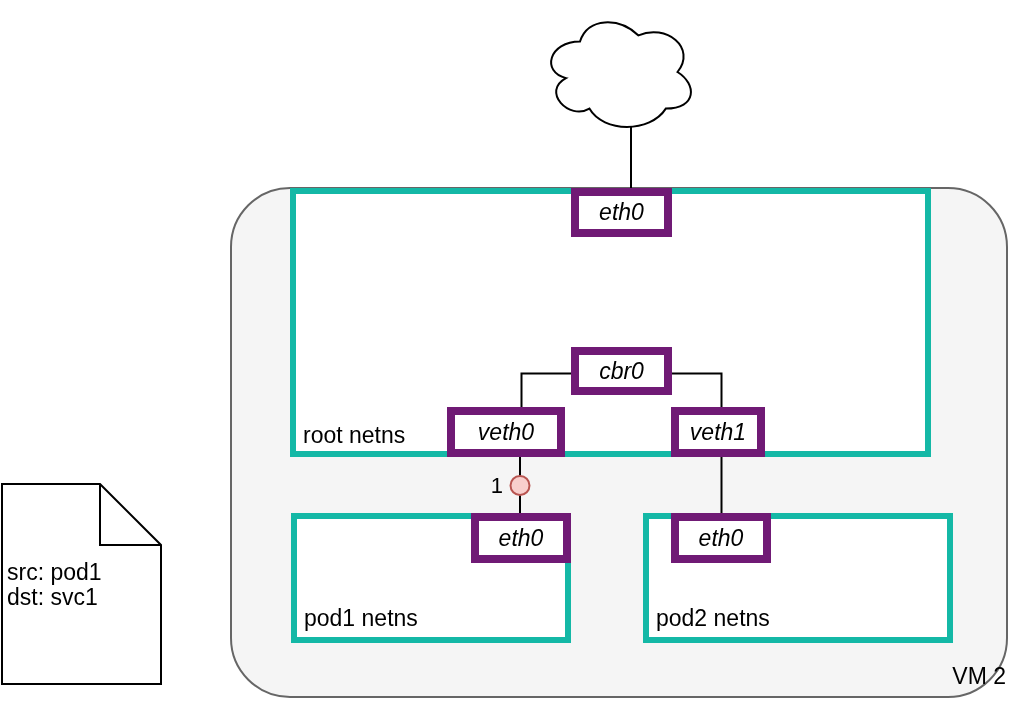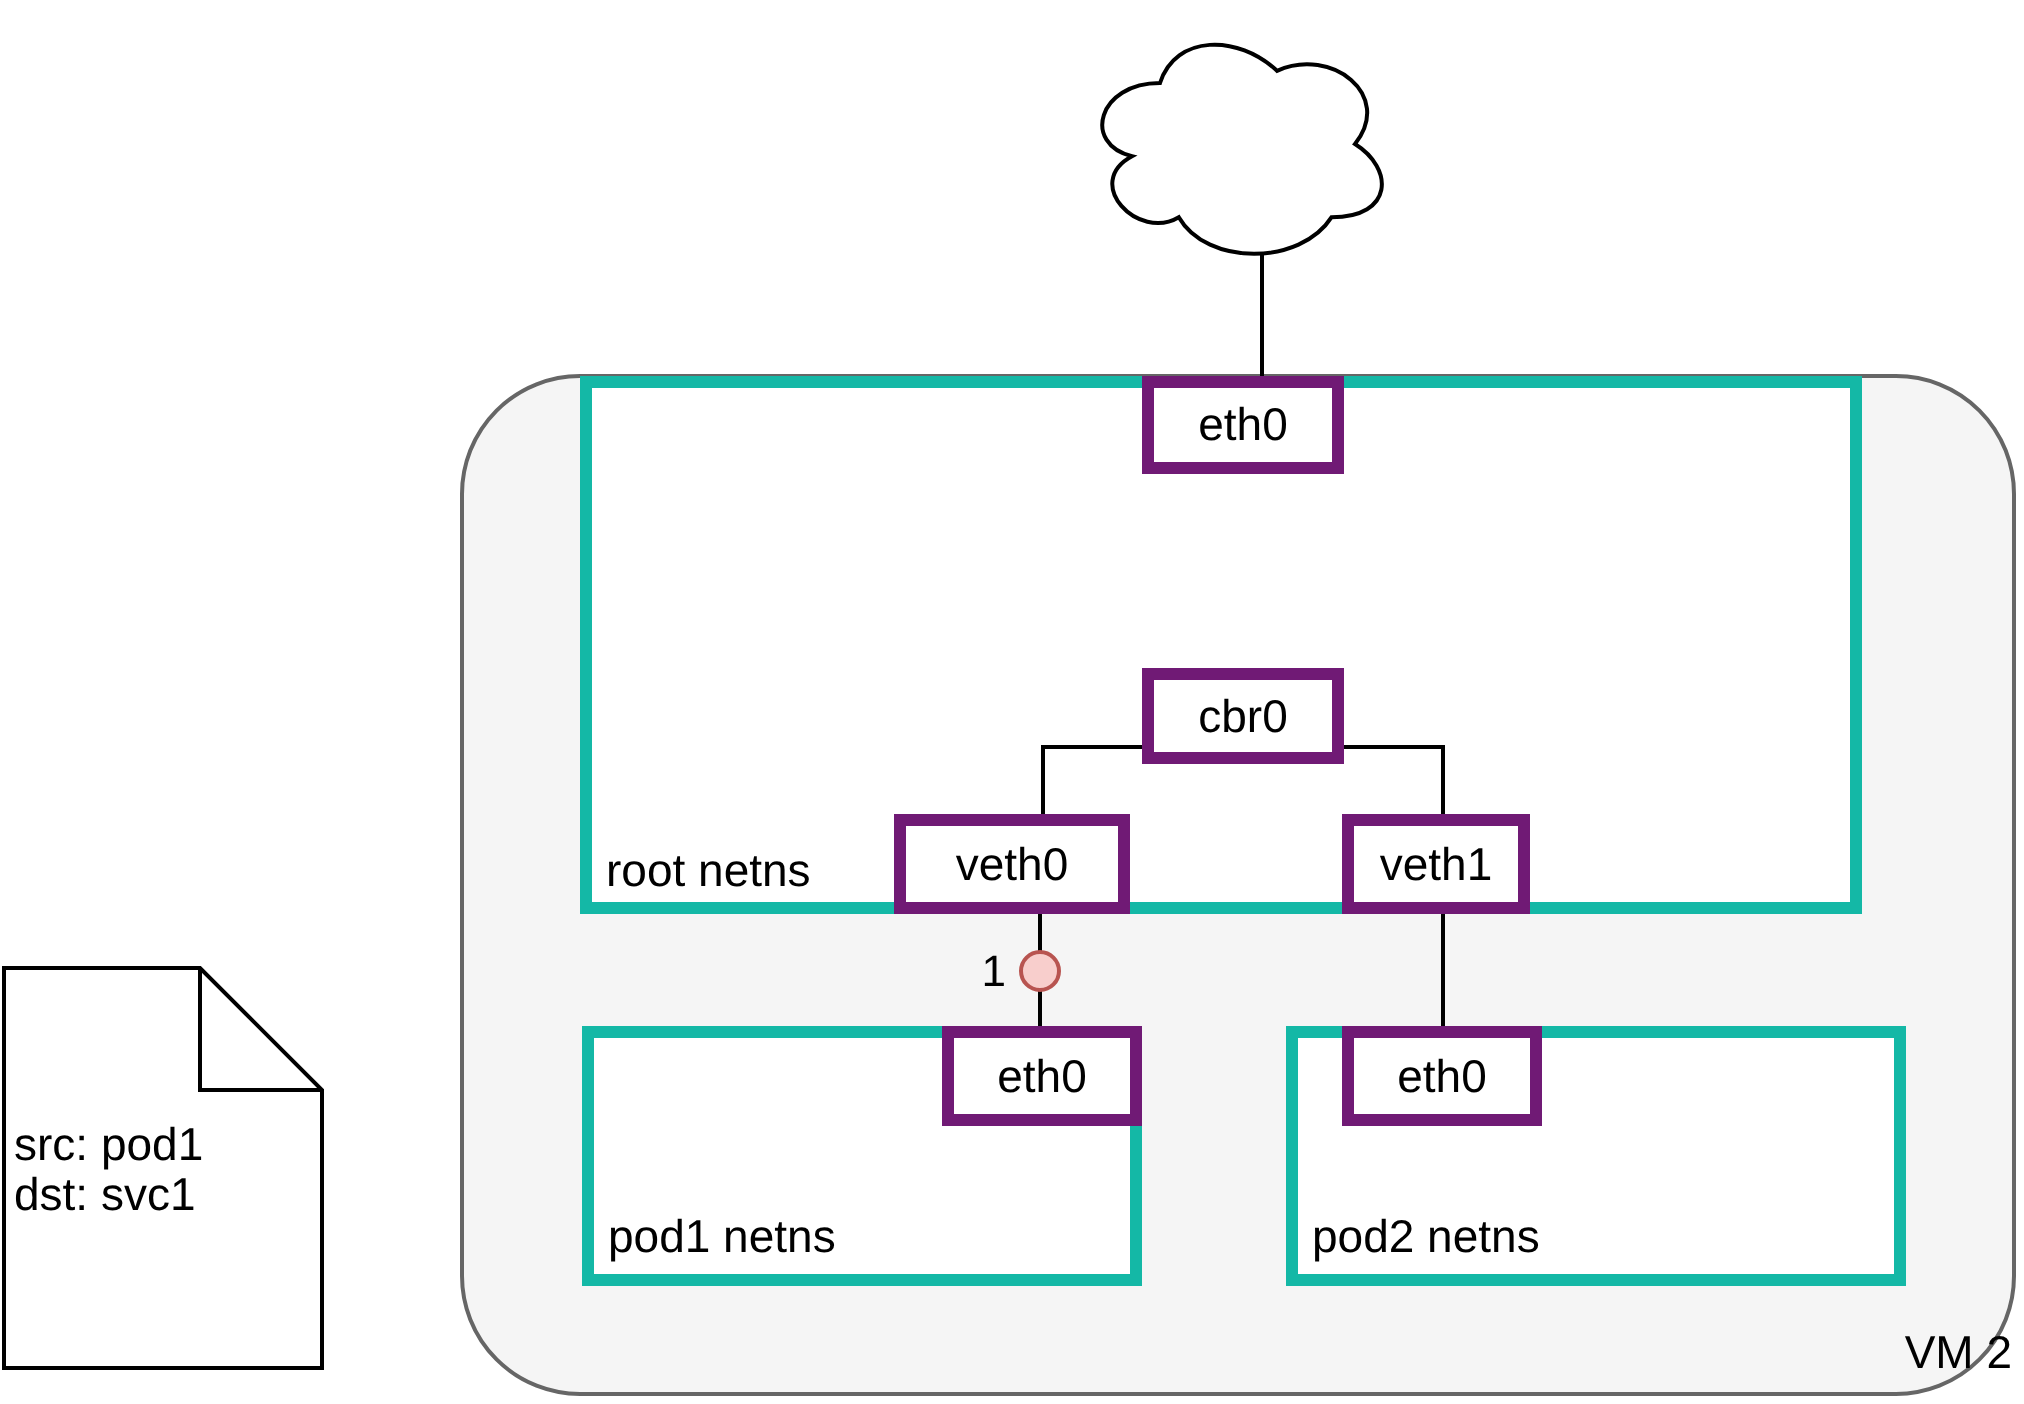--- a/index.html
+++ b/index.html
@@ -10,26 +10,27 @@
     background: #ffffff;
     font-family: "Liberation Sans", sans-serif;
     color: #000000;
     overflow: hidden;
   }
   .abs { position: absolute; box-sizing: border-box; }
   .box {
     position: absolute;
     box-sizing: border-box;
     background: #ffffff;
-    border: 6px solid #701a75;
+    border: 8px solid #701a75;
     display: flex;
     align-items: center;
     justify-content: center;
     font-size: 23px;
     line-height: 1;
+    font-style: italic;
   }
   .container-box {
     position: absolute;
     box-sizing: border-box;
     background: #ffffff;
     border: 6px solid #14b8a6;
   }
   .label-bl {
     position: absolute;
     left: 7px;
@@ -44,21 +45,21 @@
     border-radius: 60px;
   }
   #vm-label {
     position: absolute;
     left: 0; right: 0; bottom: 6px;
     text-align: right;
     font-size: 23px;
   }
   #root-netns-box { left: 290px; top: 188px; width: 641px; height: 269px; }
   #eth0-root-box  { left: 571px; top: 188px; width: 101px; height: 49px; }
-  #cbr0-box       { left: 571px; top: 334px; width: 101px; height: 48px; text-align: center; }
+  #cbr0-box       { left: 571px; top: 347px; width: 101px; height: 48px; text-align: center; }
   #veth0-box      { left: 447px; top: 407px; width: 118px; height: 50px; }
   #veth1-box      { left: 671px; top: 407px; width: 94px; height: 50px; }
   #pod1-netns-box { left: 291px; top: 513px; width: 280px; height: 130px; text-align: right; }
   #pod1-eth0-box  { left: 471px; top: 513px; width: 100px; height: 50px; }
   #pod2-netns-box { left: 643px; top: 513px; width: 310px; height: 130px; }
   #pod2-eth0-box  { left: 671px; top: 513px; width: 100px; height: 50px; }
   #svg-layer { position: absolute; left: 0; top: 0; width: 1012px; height: 702px; pointer-events: none; }
   #note-text {
     position: absolute;
     left: 7px; top: 560px; width: 150px;

